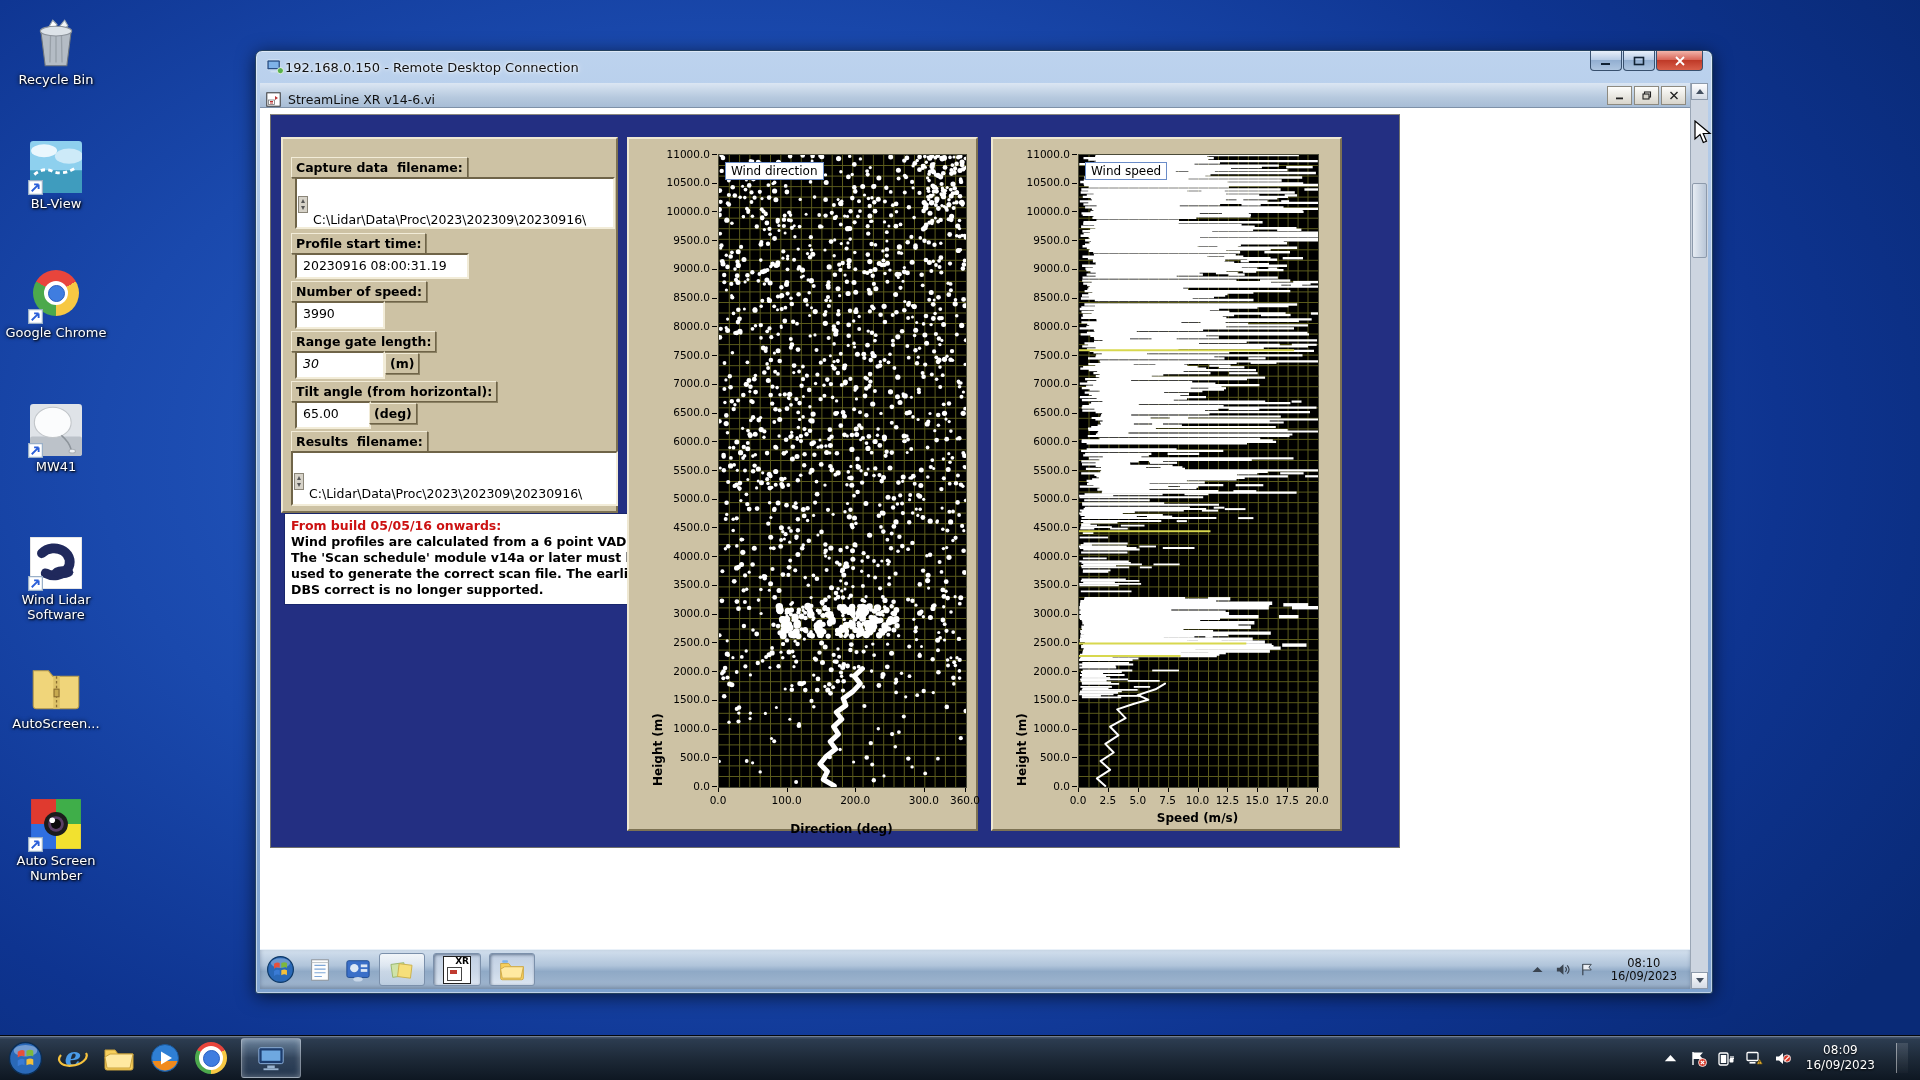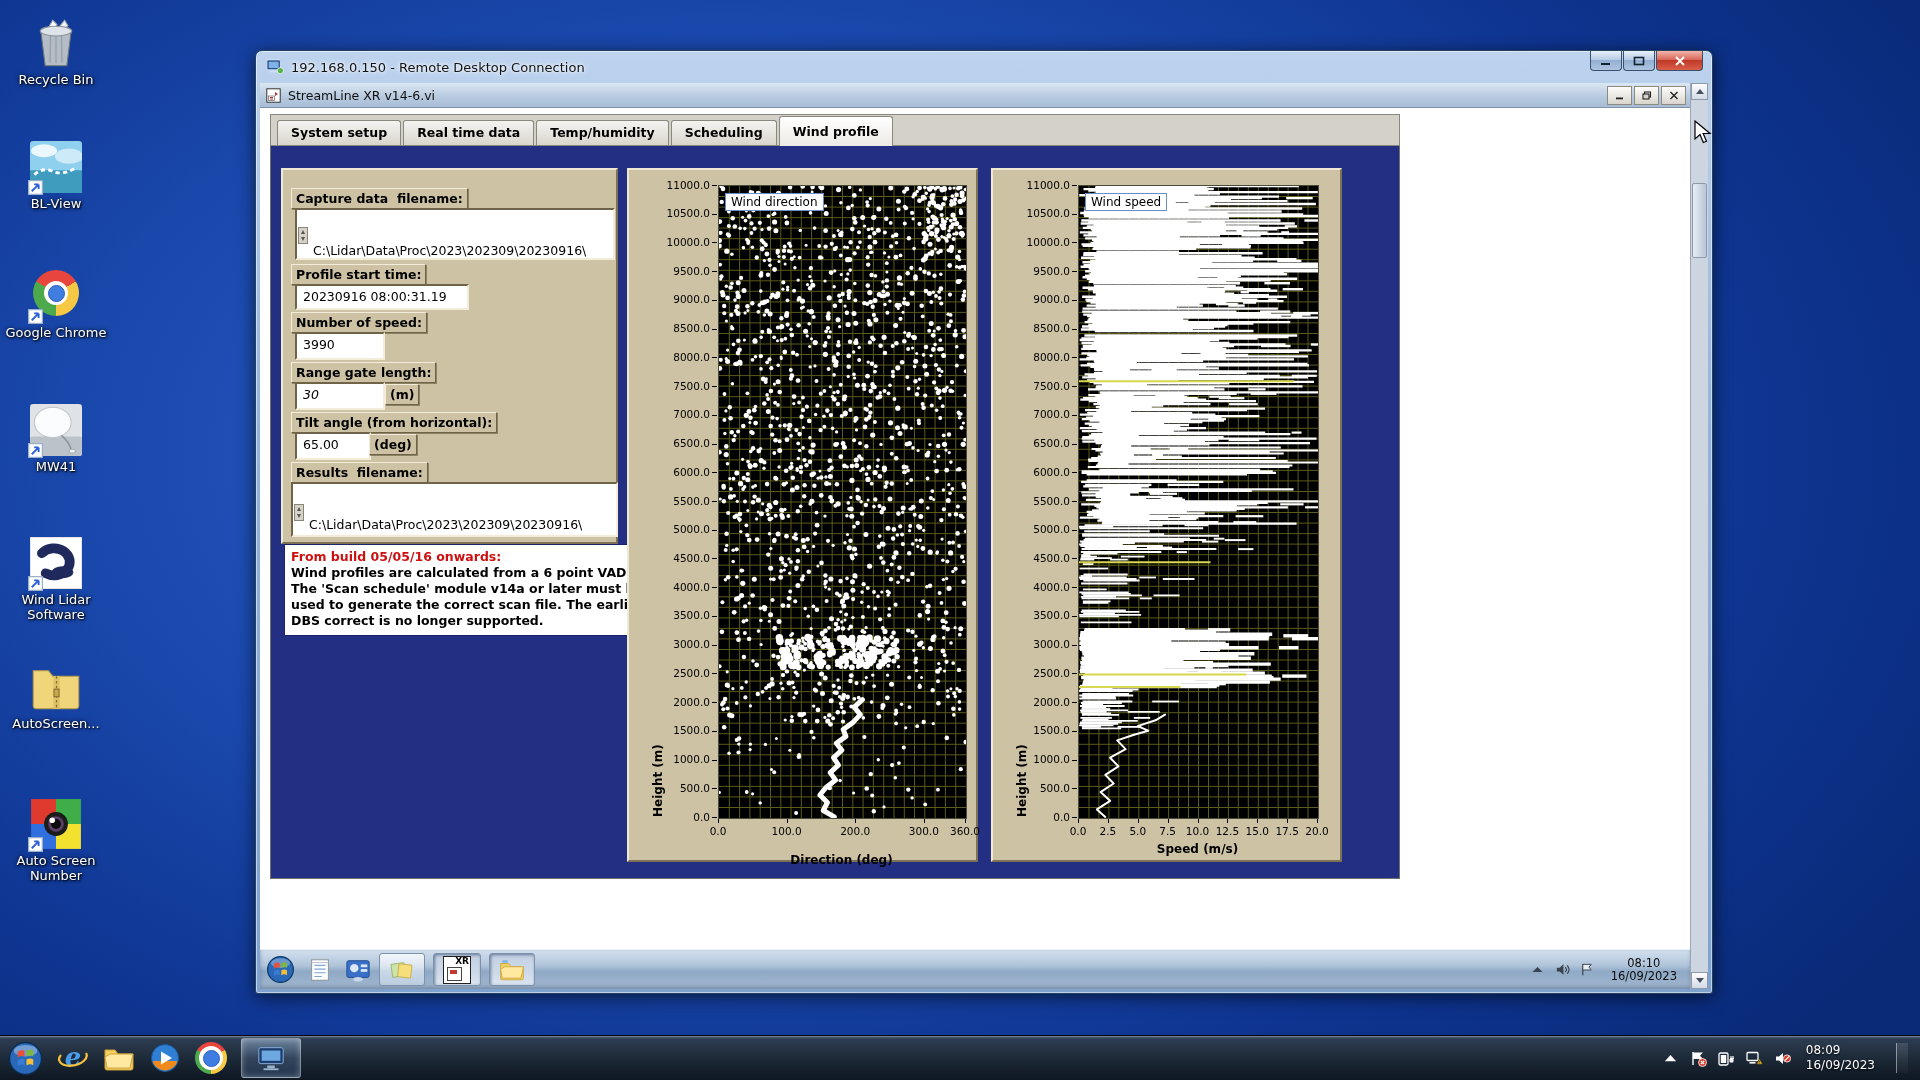--- a/index.html
+++ b/index.html
@@ -17,33 +17,33 @@
   .chrome-ball{width:46px;height:46px;margin:3px auto;border-radius:50%;
     background:conic-gradient(from -60deg,#e8453c 0 120deg,#f7c843 0 240deg,#4ca94c 0 360deg);position:relative;}
   .chrome-ball:before{content:"";position:absolute;left:50%;top:50%;width:24px;height:24px;margin:-12px 0 0 -12px;border-radius:50%;background:#fff;}
   .chrome-ball:after{content:"";position:absolute;left:50%;top:50%;width:17px;height:17px;margin:-8.5px 0 0 -8.5px;border-radius:50%;background:#3f7de0;border:1px solid #2a5fc0;box-sizing:border-box;}
   
   #rdp{position:absolute;left:255px;top:50px;width:1456px;height:942px;border-radius:7px 7px 3px 3px;
     background:linear-gradient(#bdd3ee,#93b3da 40%,#7fa3cf);
     box-shadow:0 3px 18px rgba(0,0,0,.6),inset 0 0 0 1px rgba(255,255,255,.5);
     border:1px solid #24415f;}
   #rdp-titlebar{position:absolute;left:0;top:0;right:0;height:32px;display:flex;align-items:center;padding-left:10px;}
-  #rdp-title{font-size:13px;color:#111;margin-left:7px;text-shadow:0 0 3px #fff,0 0 6px #fff;}
+  #rdp-title{font-size:13px;color:#111;margin-left:1px;text-shadow:0 0 3px #fff,0 0 6px #fff;}
   .winbtns{position:absolute;top:0;right:9px;display:flex;}
   .wbtn{width:30px;height:19px;border:1px solid #38506e;border-top:none;border-radius:0 0 4px 4px;
     background:linear-gradient(#e8f0fa 0%,#b9cde6 45%,#93afd1 50%,#aec5e0 100%);
     display:flex;align-items:center;justify-content:center;margin-left:1px;}
   .wbtn.close{width:45px;background:linear-gradient(#f2b5ab 0%,#d9685a 45%,#bf3a28 50%,#d95f4a 100%);}
   .wbtn svg{width:12px;height:10px;}
   #rdp-client{position:absolute;left:4px;top:32px;right:4px;bottom:4px;background:#0d2a6e;overflow:hidden;}
   
   #lv{position:absolute;left:0;top:0;right:17px;bottom:39px;background:#fff;border-right:1px solid #5a6b80;}
   #lv-titlebar{position:absolute;left:0;top:0;right:0;height:24px;
     background:linear-gradient(#dbe6f3,#b6c9de 60%,#a8bdd6);border-bottom:1px solid #7e91a8;
-    display:flex;align-items:center;padding-left:6px;}
+    display:flex;align-items:flex-end;padding-left:6px;}
   #lv-title{font-size:12.5px;color:#101010;margin-left:7px;}
   .lvbtns{position:absolute;right:4px;top:3px;display:flex;gap:2px;}
   .lvbtn{width:23px;height:17px;background:linear-gradient(#fdfdfb,#d8d5cc);border:1px solid #8d8a80;
     display:flex;align-items:center;justify-content:center;}
   .lvbtn svg{width:10px;height:9px;}
   #lv-client{position:absolute;left:0;top:25px;right:0;bottom:0;background:#fff;}
   
   #tabctl{position:absolute;left:10px;top:6px;width:1130px;}
   #tabstrip{display:flex;align-items:flex-end;height:30px;background:#d4d1c8;border:1px solid #8a877e;border-bottom:none;padding-left:6px;}
   .tab{background:linear-gradient(#f4f3f0,#d9d6cd);border:1px solid #8a877e;border-bottom:none;
@@ -110,21 +110,21 @@
     display:flex;align-items:center;padding-left:8px;}
   .tb-icon{width:32px;height:32px;margin-left:14px;flex:none;}
   .tb-icon svg{width:100%;height:100%;}
   .tb-btn{width:58px;height:38px;margin-left:14px;border:1px solid rgba(255,255,255,.4);border-radius:3px;
     background:linear-gradient(rgba(160,190,220,.55),rgba(90,120,160,.35) 50%,rgba(60,90,130,.45));
     box-shadow:inset 0 0 6px rgba(255,255,255,.35);display:flex;align-items:center;justify-content:center;flex:none;}
   .tb-btn svg{width:30px;height:30px;}
   #tray{margin-left:auto;display:flex;align-items:center;gap:11px;padding-right:12px;}
   #tray .ticn{width:17px;height:17px;position:relative;}
   #tray .ticn svg{width:100%;height:100%;}
-  #clock{color:#fff;font-size:12px;line-height:15px;text-shadow:0 1px 2px #000;margin-left:4px;}
+  #clock{color:#fff;font-size:12px;text-align:center;line-height:15px;text-shadow:0 1px 2px #000;margin-left:4px;}
   #peek{width:11px;align-self:stretch;margin-left:10px;border-left:1px solid rgba(255,255,255,.45);background:linear-gradient(rgba(255,255,255,.12),rgba(255,255,255,.02));}
   
   #cursor{position:absolute;left:1694px;top:120px;width:19px;height:26px;z-index:99;}
 </style>
 </head>
 <body>
 
 <div id="screen">
 
   <div id="desktop-icons">
@@ -268,27 +268,20 @@
               </div>
             <div class="lvbtn">
                 <svg viewBox="0 0 10 9">
                   <path d="M1.5 1 L8.5 8 M8.5 1 L1.5 8" stroke="#222" stroke-width="1.4"></path>
                 </svg>
               </div>
           </div>
         </div>
         <div id="lv-client">
           <div id="tabctl">
-            <div id="tabstrip">
-                <div class="tab">System setup</div>
-                <div class="tab">Real time data</div>
-                <div class="tab">Temp/humidity</div>
-                <div class="tab">Scheduling</div>
-                <div class="tab active">Wind profile</div>
-              </div>
             <div id="tabpanel">
 
               <div id="form-panel">
                 <div class="chip" style="left:8px;top:18px;">Capture data  filename:</div>
                 <div class="inputbox" style="left:12px;top:38px;width:306px;height:45px;">
                   <div style="padding-left:10px;">C:\Lidar\Data\Proc\2023\202309\20230916\</div>
                   
                   <div class="scrollglyph"></div>
                 </div>
                 <div class="chip" style="left:8px;top:94px;">Profile start time:</div>

